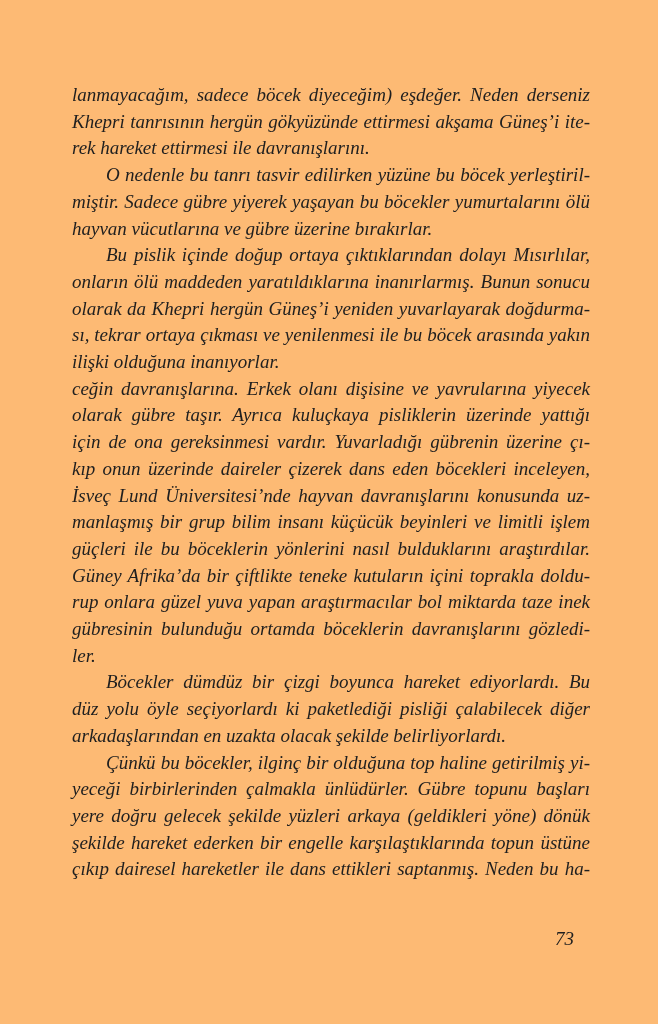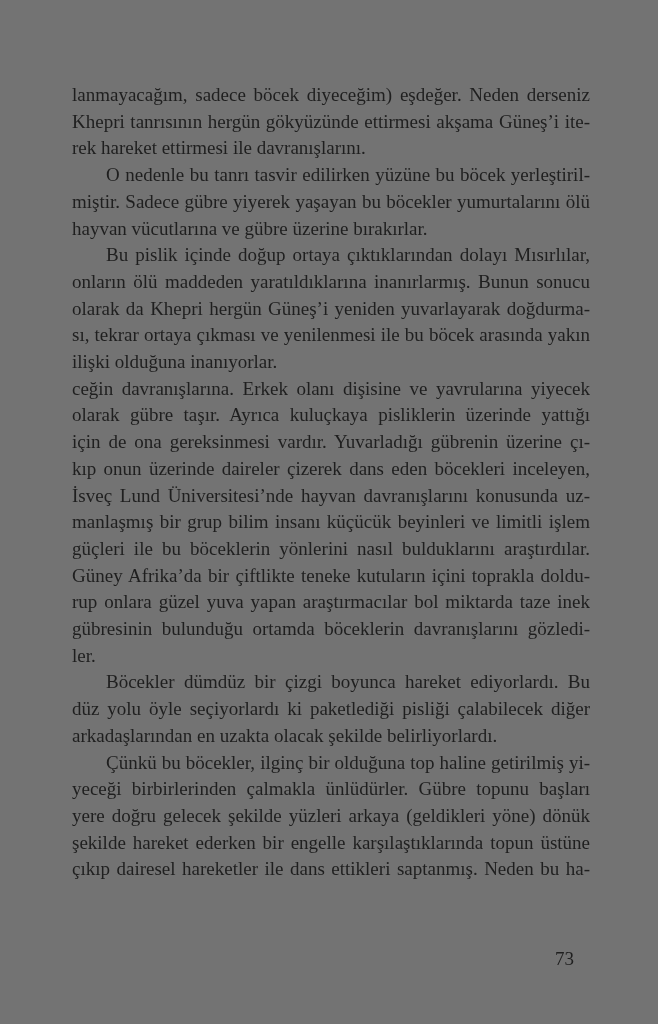--- a/index.html
+++ b/index.html
@@ -30,31 +30,31 @@
   }
   .line.flush {
     text-align-last: left;
   }
   .line.indent {
     padding-left: 34px;
   }
   .page-number {
     position: absolute;
     left: 72px;
-    top: 946px;
+    top: 926px;
     width: 502px;
     text-align: right;
     font-size: 19px;
     line-height: 26px;
   }
 </style>
 </head>
 <body>
 
-<div class="page" style="background: #737373; color: rgb(31, 31, 31);">
+<div class="page" style="background: #fdba74; color: rgb(31, 31, 31); font-style: italic;">
   <div class="text-block">
       <div class="line">lanmayacağım, sadece böcek diyeceğim) eşdeğer. Neden derseniz</div>
       <div class="line">Khepri tanrısının hergün gökyüzünde ettirmesi akşama Güneş’i ite-</div>
       <div class="line flush">rek hareket ettirmesi ile davranışlarını.</div>
       <div class="line indent">O nedenle bu tanrı tasvir edilirken yüzüne bu böcek yerleştiril-</div>
       <div class="line">miştir. Sadece gübre yiyerek yaşayan bu böcekler yumurtalarını ölü</div>
       <div class="line flush">hayvan vücutlarına ve gübre üzerine bırakırlar.</div>
       <div class="line indent">Bu pislik içinde doğup ortaya çıktıklarından dolayı Mısırlılar,</div>
       <div class="line">onların ölü maddeden yaratıldıklarına inanırlarmış. Bunun sonucu</div>
       <div class="line">olarak da Khepri hergün Güneş’i yeniden yuvarlayarak doğdurma-</div>

